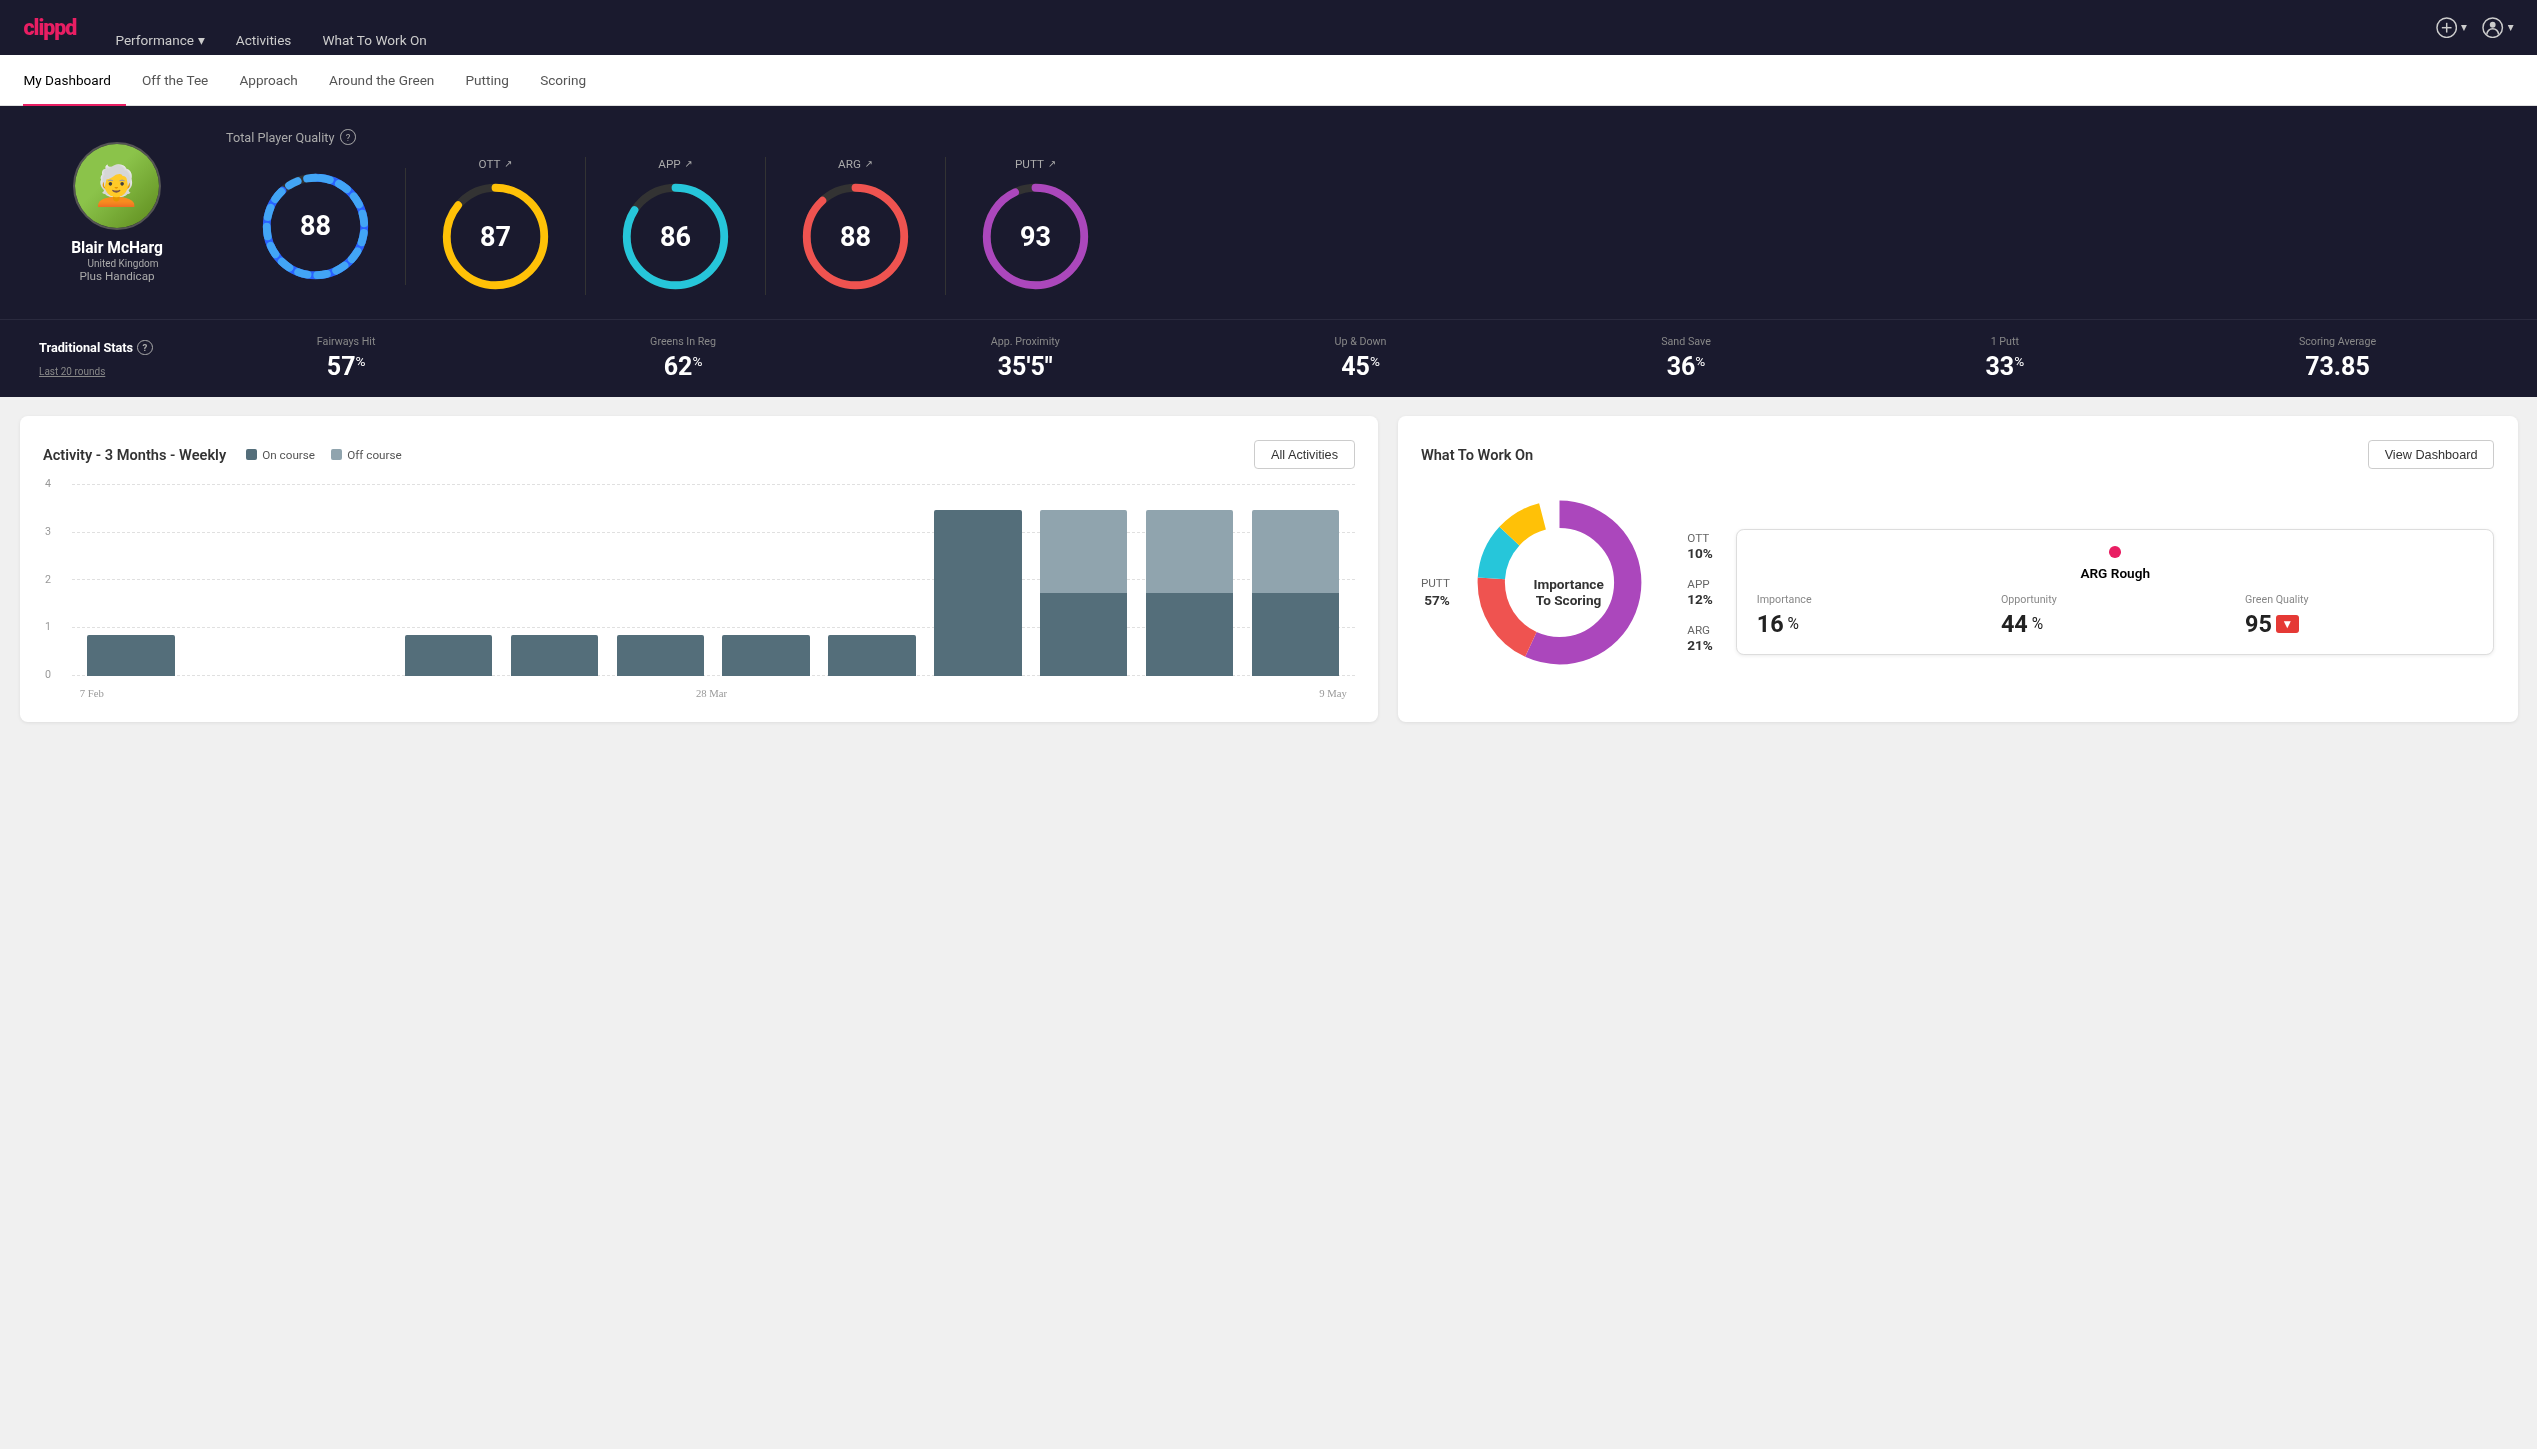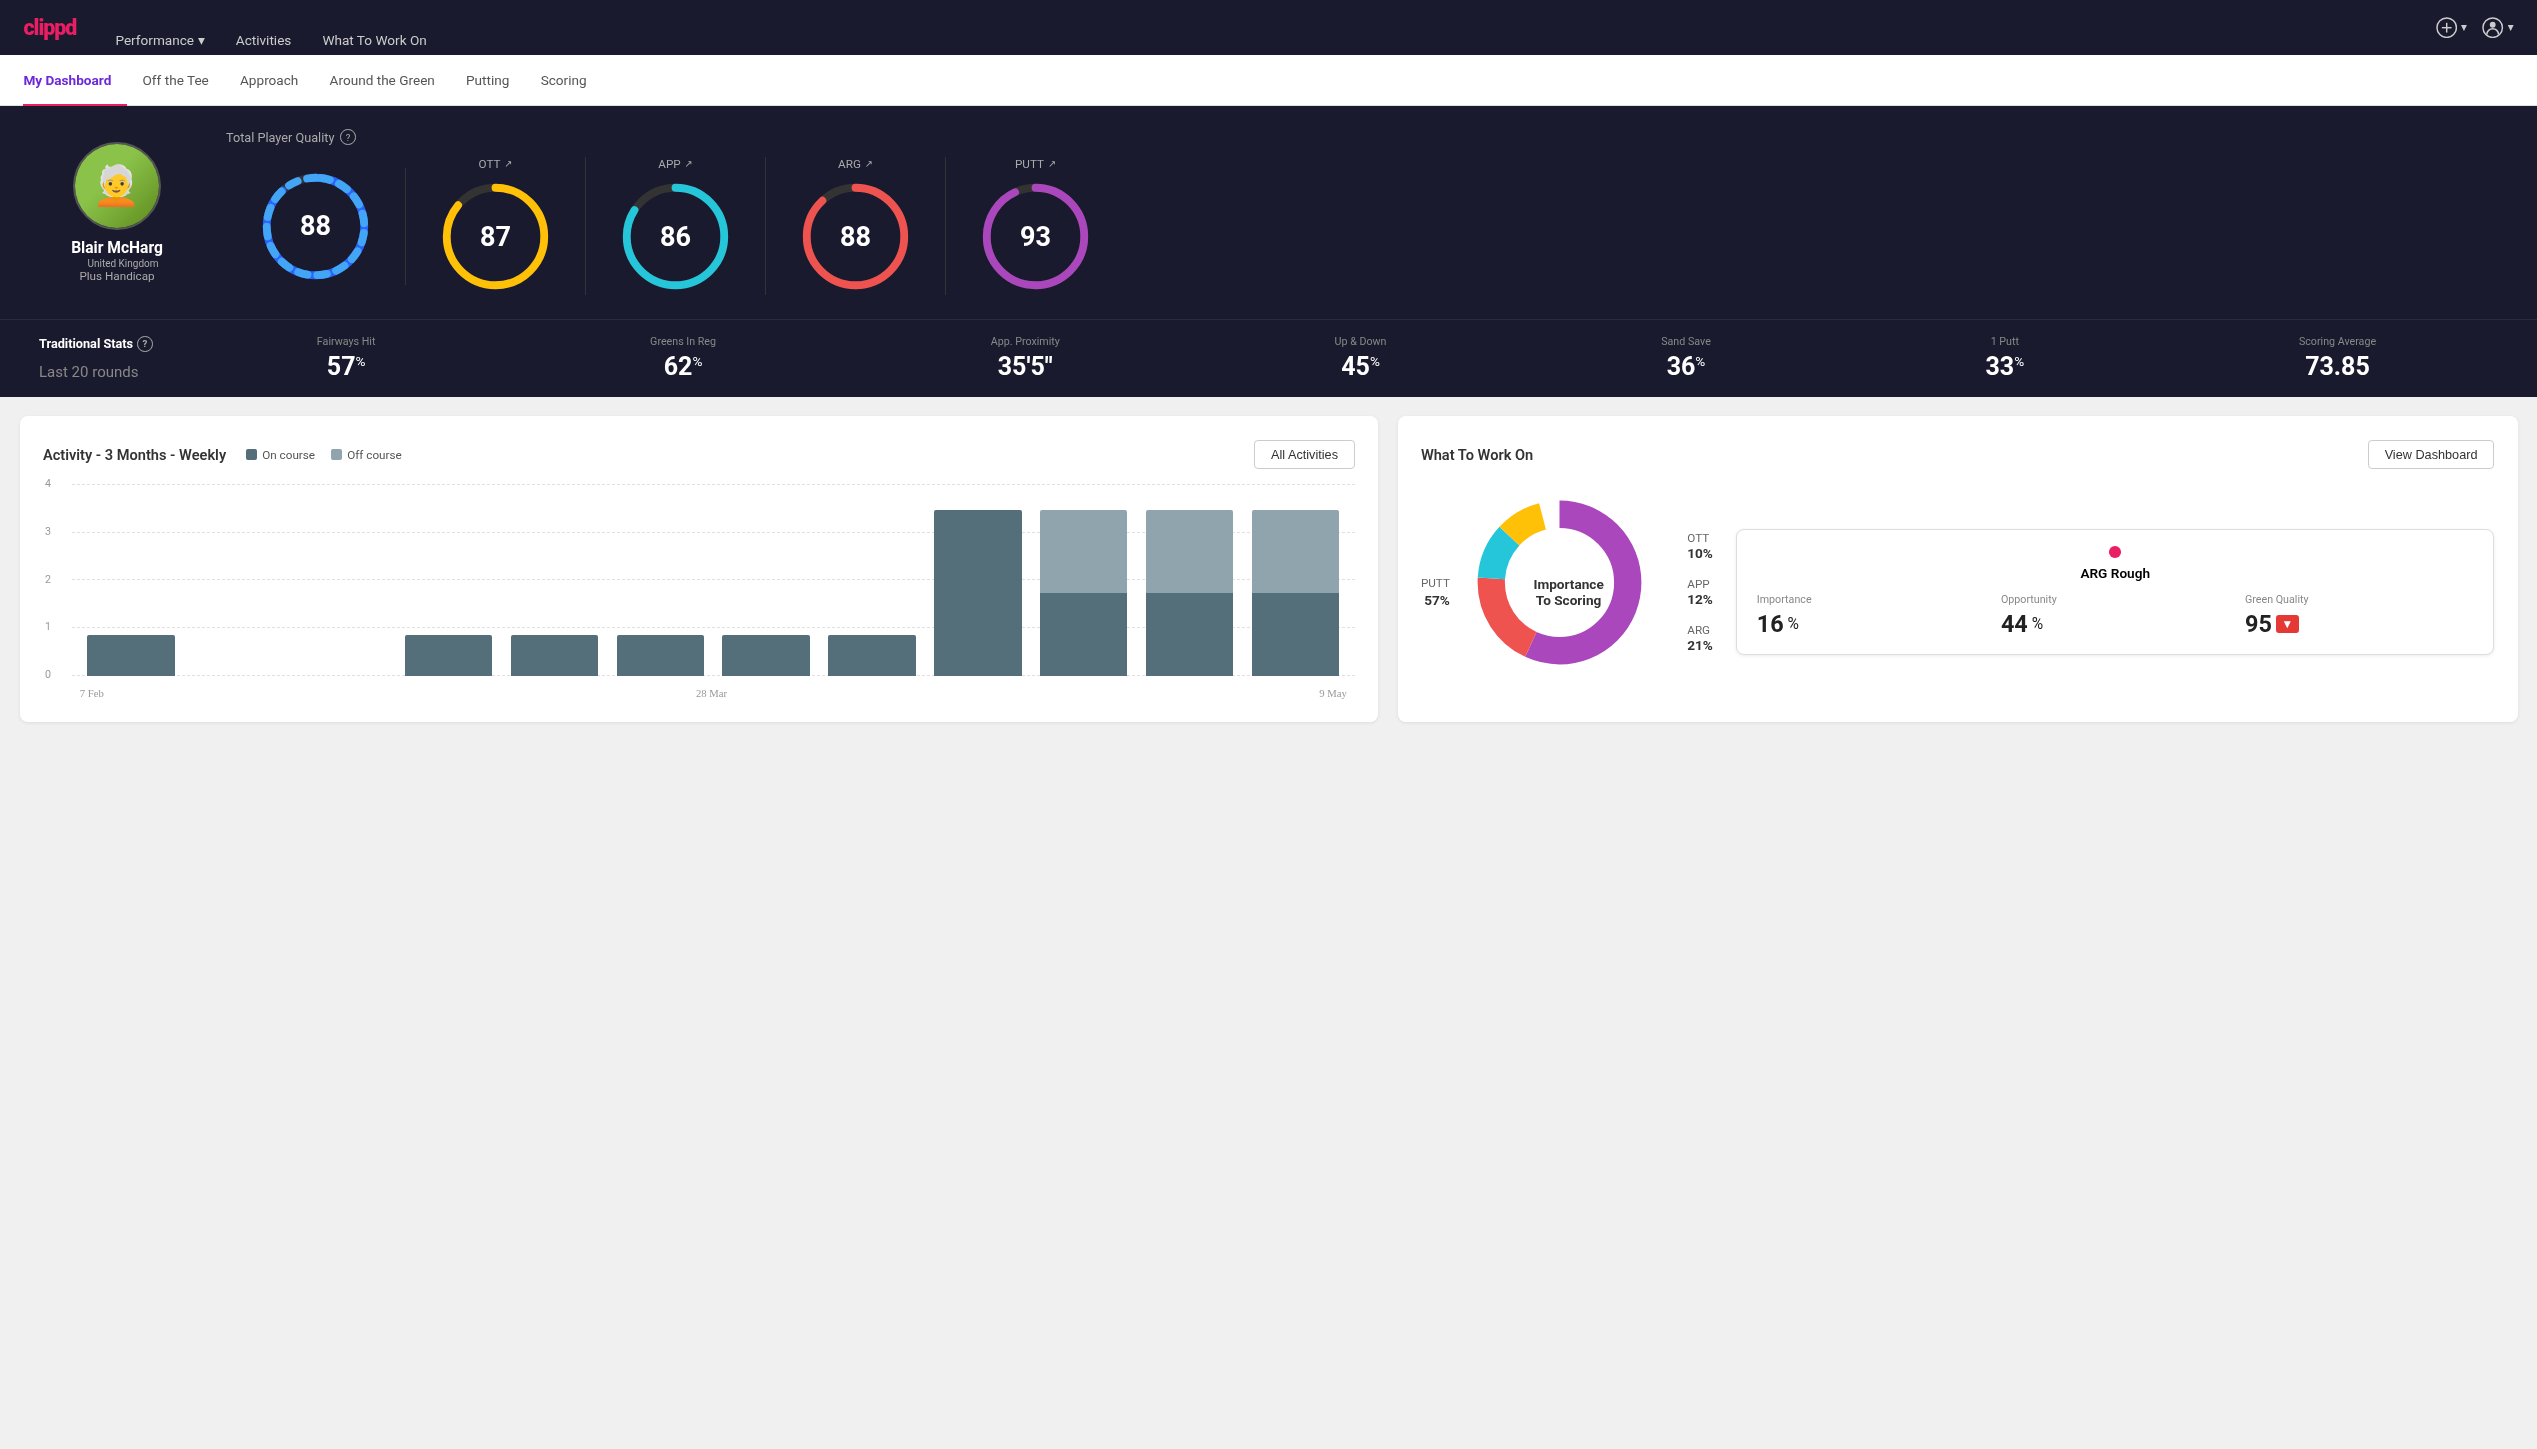--- a/index.html
+++ b/index.html
@@ -53,23 +53,23 @@
       height: 51px;
       display: flex;
       align-items: center;
       font-size: 13.6px;
       color: #555;
       cursor: pointer;
       border-bottom: 2.9px solid transparent;
       margin-bottom: -1px;
     }
     .tab.active {
-      color: #6d28d9;
+      color: #000000;
       border-bottom: 2.9px solid #e91e63;
-      font-weight: 700;
+      font-weight: 400;
     }
     .tab:first-child { padding-left: 0; }
 
     
     .hero {
       background: #1a1a2e;
       padding: 23.4px 39px;
       color: #fff;
     }
     .hero-inner {
@@ -204,23 +204,24 @@
       min-width: 117px;
     }
     .trad-label-title {
       font-size: 12.7px;
       font-weight: 700;
       display: flex;
       align-items: center;
       gap: 3.9px;
     }
     .trad-label-sub {
-      font-size: 15px;
+      font-size: 10px;
       color: #888;
       margin-top: 11px;
+      text-decoration: underline;
     }
     .stat-items {
       display: flex;
       gap: 31px;
       flex: 1;
       justify-content: space-around;
       align-items: flex-end;
     }
     .stat-item {
       display: flex;

